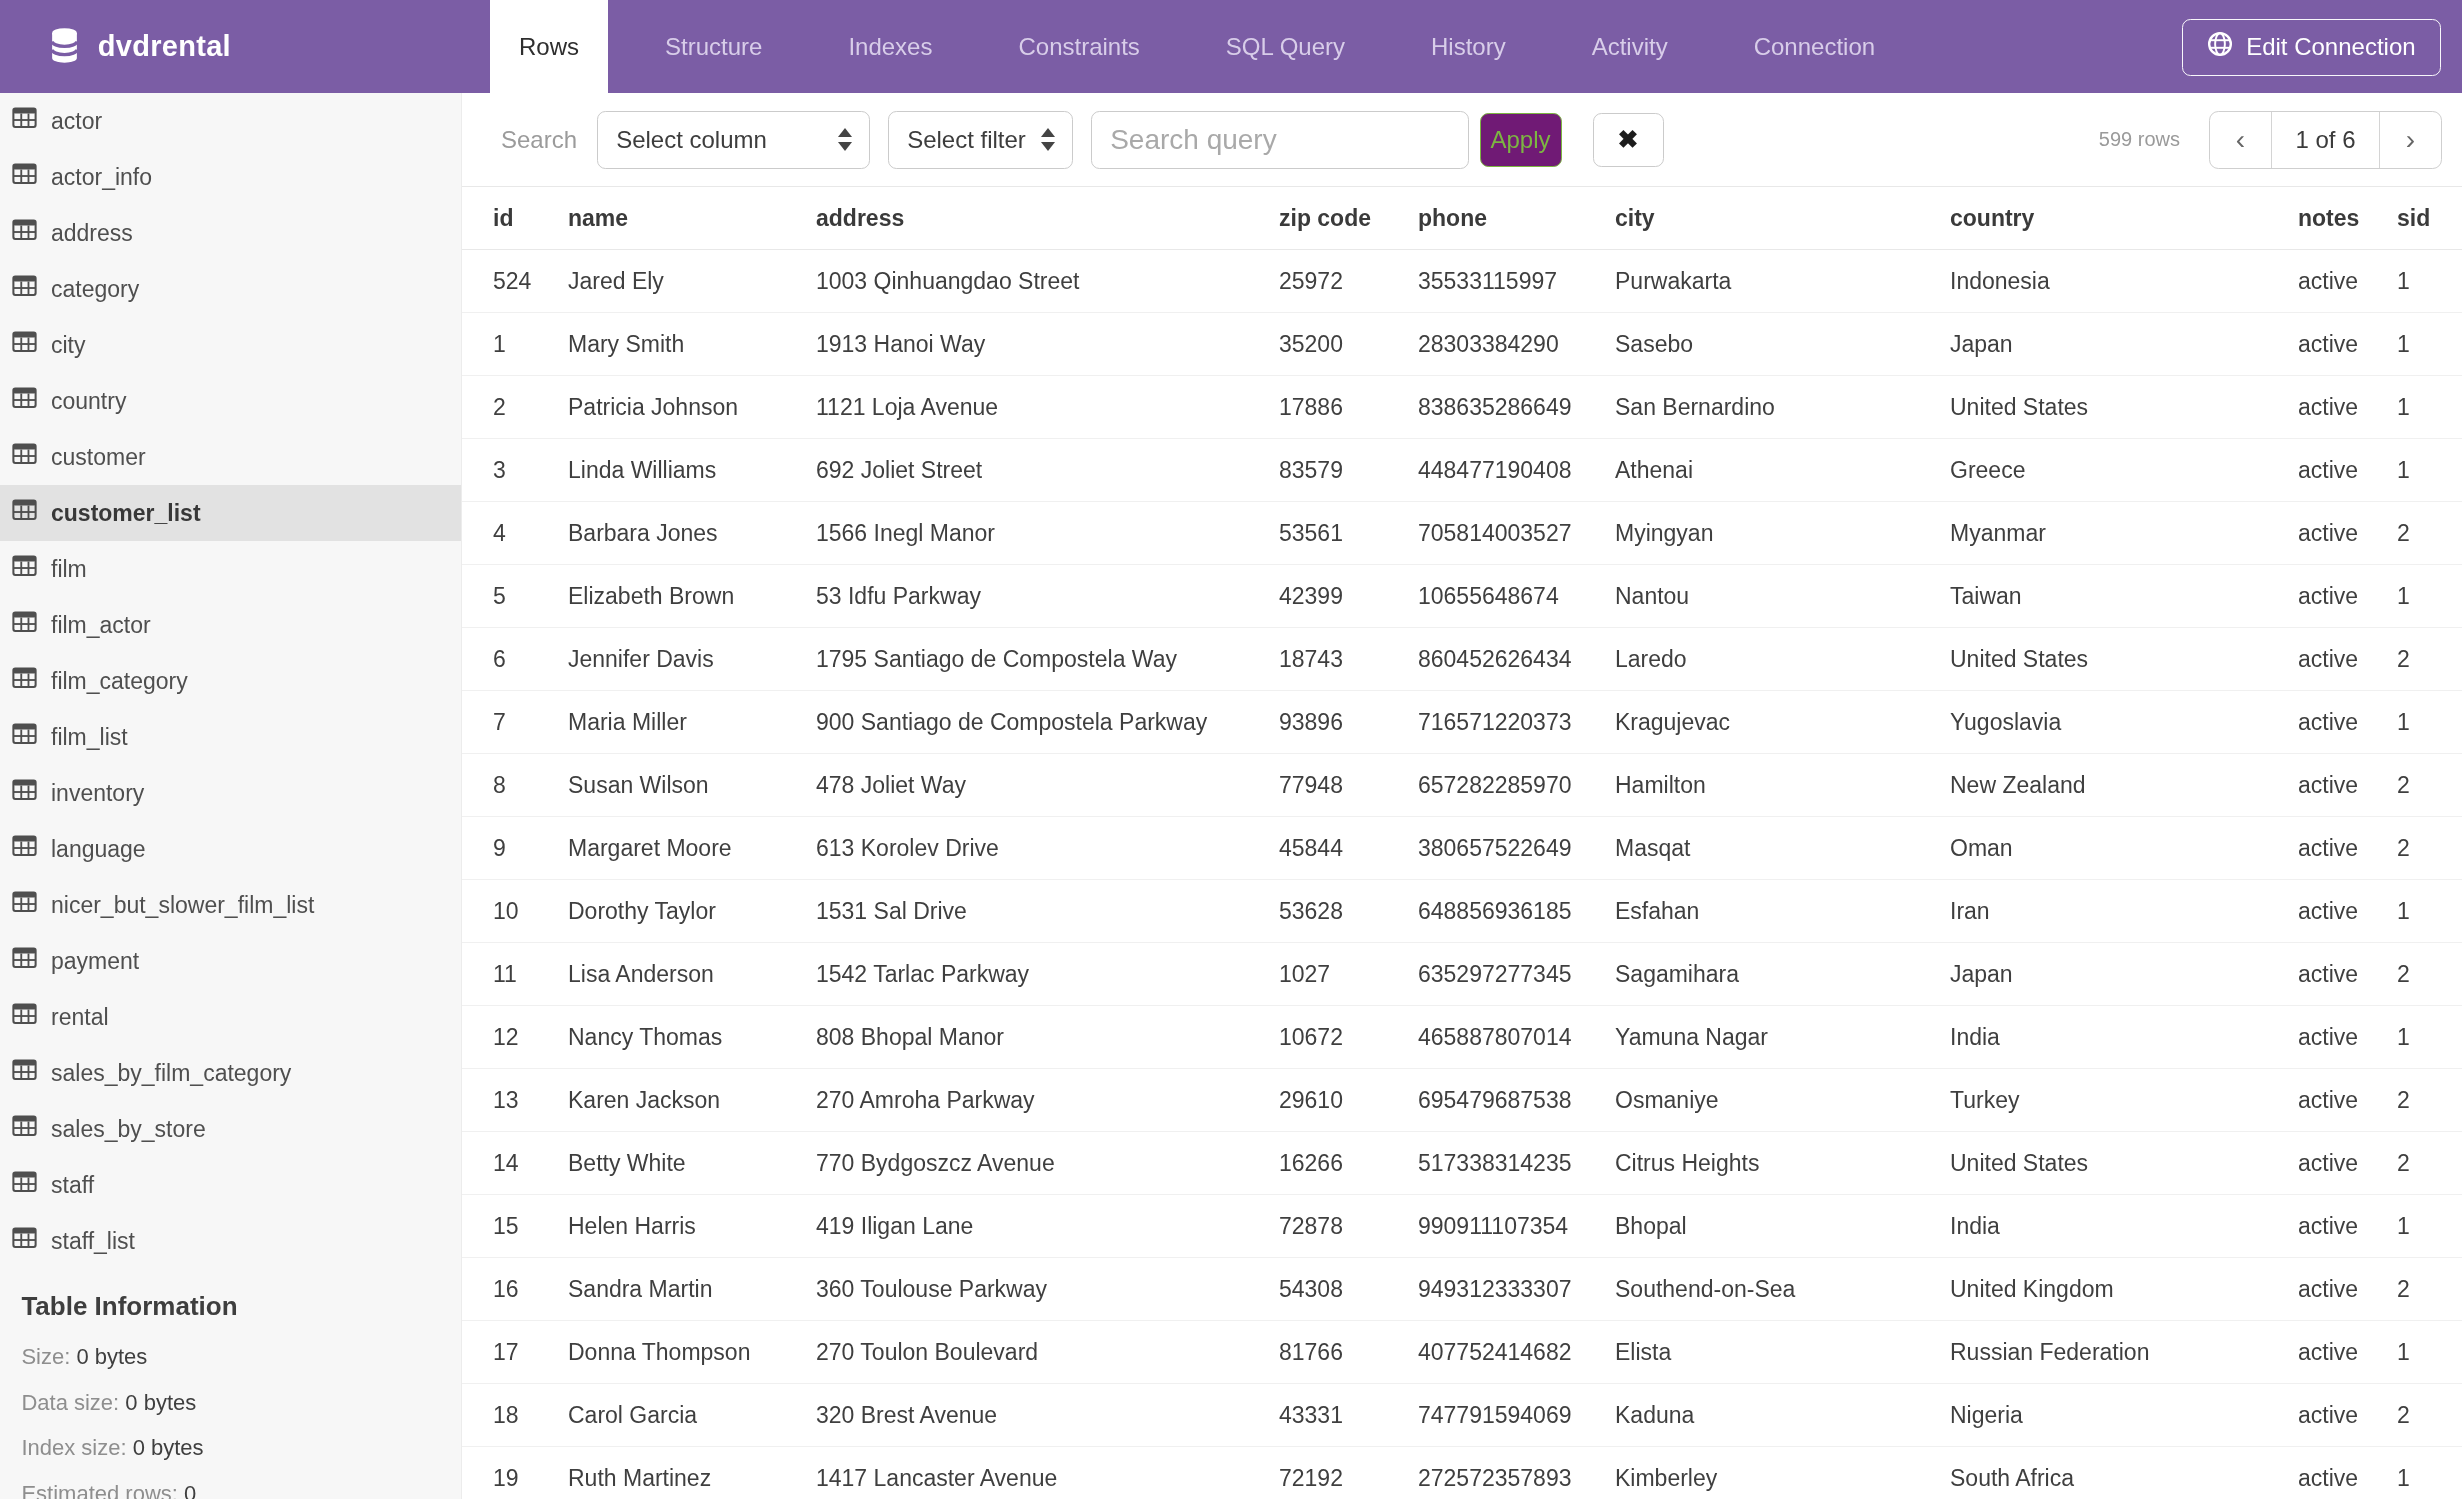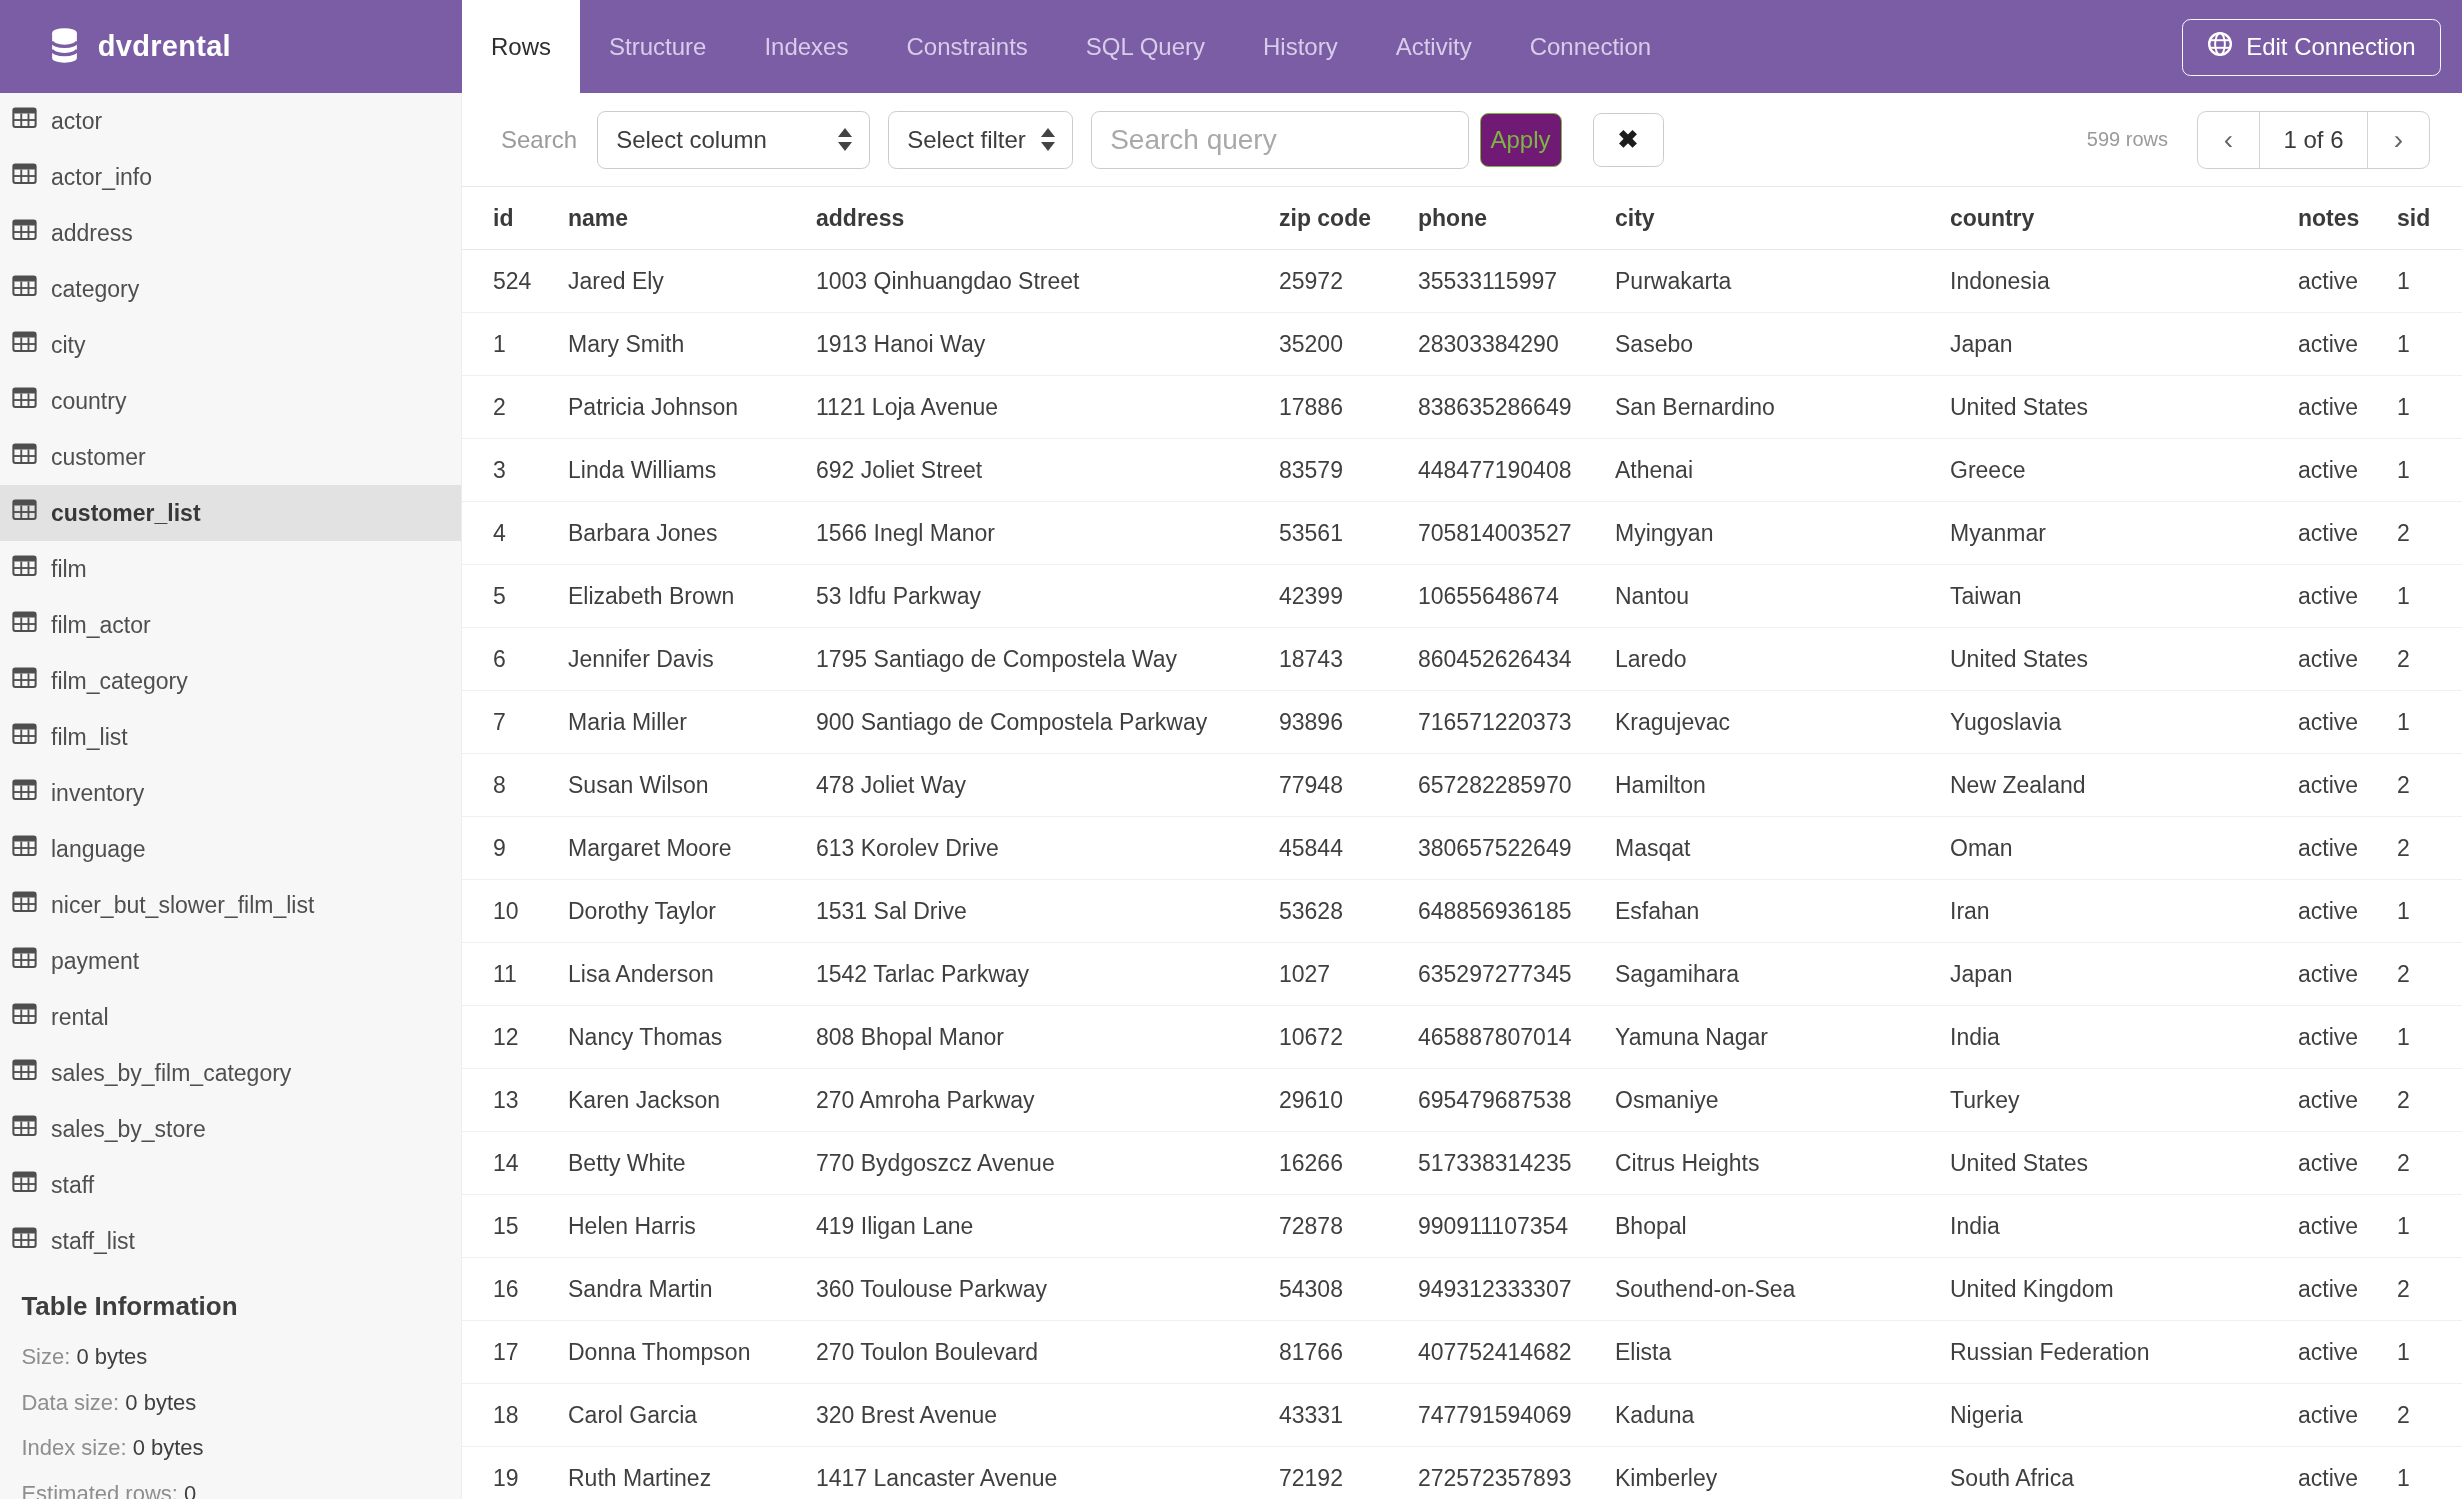--- a/index.html
+++ b/index.html
@@ -6,21 +6,21 @@
   html,body { width:2462px; height:1500px; overflow:hidden; background:#fff;
               font-family:"Liberation Sans","DejaVu Sans",sans-serif; }
 
   
   .topbar { position:absolute; top:0; left:0; width:2462px; height:93px;
             background:#7B5DA5; display:flex; align-items:stretch; }
   .brand { position:absolute; left:48px; top:0; height:93px; display:flex; align-items:center; gap:16.7px; }
   .brand-name { color:#fff; font-size:29px; font-weight:700; letter-spacing:0.3px; }
   .tab-bar { position:absolute; left:462px; top:0; height:93px; display:flex; }
   .tab { height:93px; display:flex; align-items:center; padding:0 29px;
-         color:#D8CDE9; font-size:24px; cursor:default; }
+         color:#D8CDE9; font-size:24px; cursor:default;margin-left:28px; }
   .tab-active { background:#fff; color:#2e2e2e; }
   .edit-conn { position:absolute; right:21.4px; top:18.6px; height:57px;
                border:1.9px solid rgba(255,255,255,.95); border-radius:8.4px;
                display:flex; align-items:center; gap:13px; padding:0 24px;
                color:#fff; font-size:24px; background:transparent; }
 
   
   .sidebar { position:absolute; top:93px; left:0; width:462px; bottom:0;
              background:#F7F7F7; border-right:0.9px solid #ECECEC; overflow:hidden; }
   .side-item { height:56px; display:flex; align-items:center; padding-left:12px;
@@ -29,21 +29,21 @@
   .side-item.selected { background:#E2E2E2; color:#383838; font-weight:700; }
   .tbl-ico { flex:0 0 auto; }
   .table-info { padding:22px 0 0 21.4px; }
   .table-info h3 { font-size:26px; color:#3E3E3E; margin-bottom:22px; }
   .info-line { font-size:22px; margin-bottom:19.5px; }
   .info-line .lbl { color:#8E8E8E; }
   .info-line .val { color:#3F3F3F; }
 
   
   .main { position:absolute; top:93px; left:462px; right:0; bottom:0; background:#fff; }
-  .toolbar { height:93px; display:flex; align-items:center; padding:0 32px 0 39px; }
+  .toolbar { height:93px; display:flex; align-items:center; padding:0 20px 0 39px; }
   .search-lbl { color:#9B9B9B; font-size:24px; margin-right:19.5px; }
   .sel { height:58px; border:1.9px solid #CBCBCB; border-radius:8.4px; background:#fff;
          display:flex; align-items:center; justify-content:space-between;
          padding:0 16.7px 0 18.6px; font-size:24px; color:#3D3D3D; margin-right:18px; }
   .sel-col { width:273px; } .sel-fil { width:185px; }
   .arrows { display:flex; flex-direction:column; gap:4.6px; }
   .arrows i { display:block; width:0; height:0; border-left:7.4px solid transparent;
               border-right:7.4px solid transparent; }
   .arrows .up { border-bottom:9.3px solid #444; }
   .arrows .dn { border-top:9.3px solid #444; }

